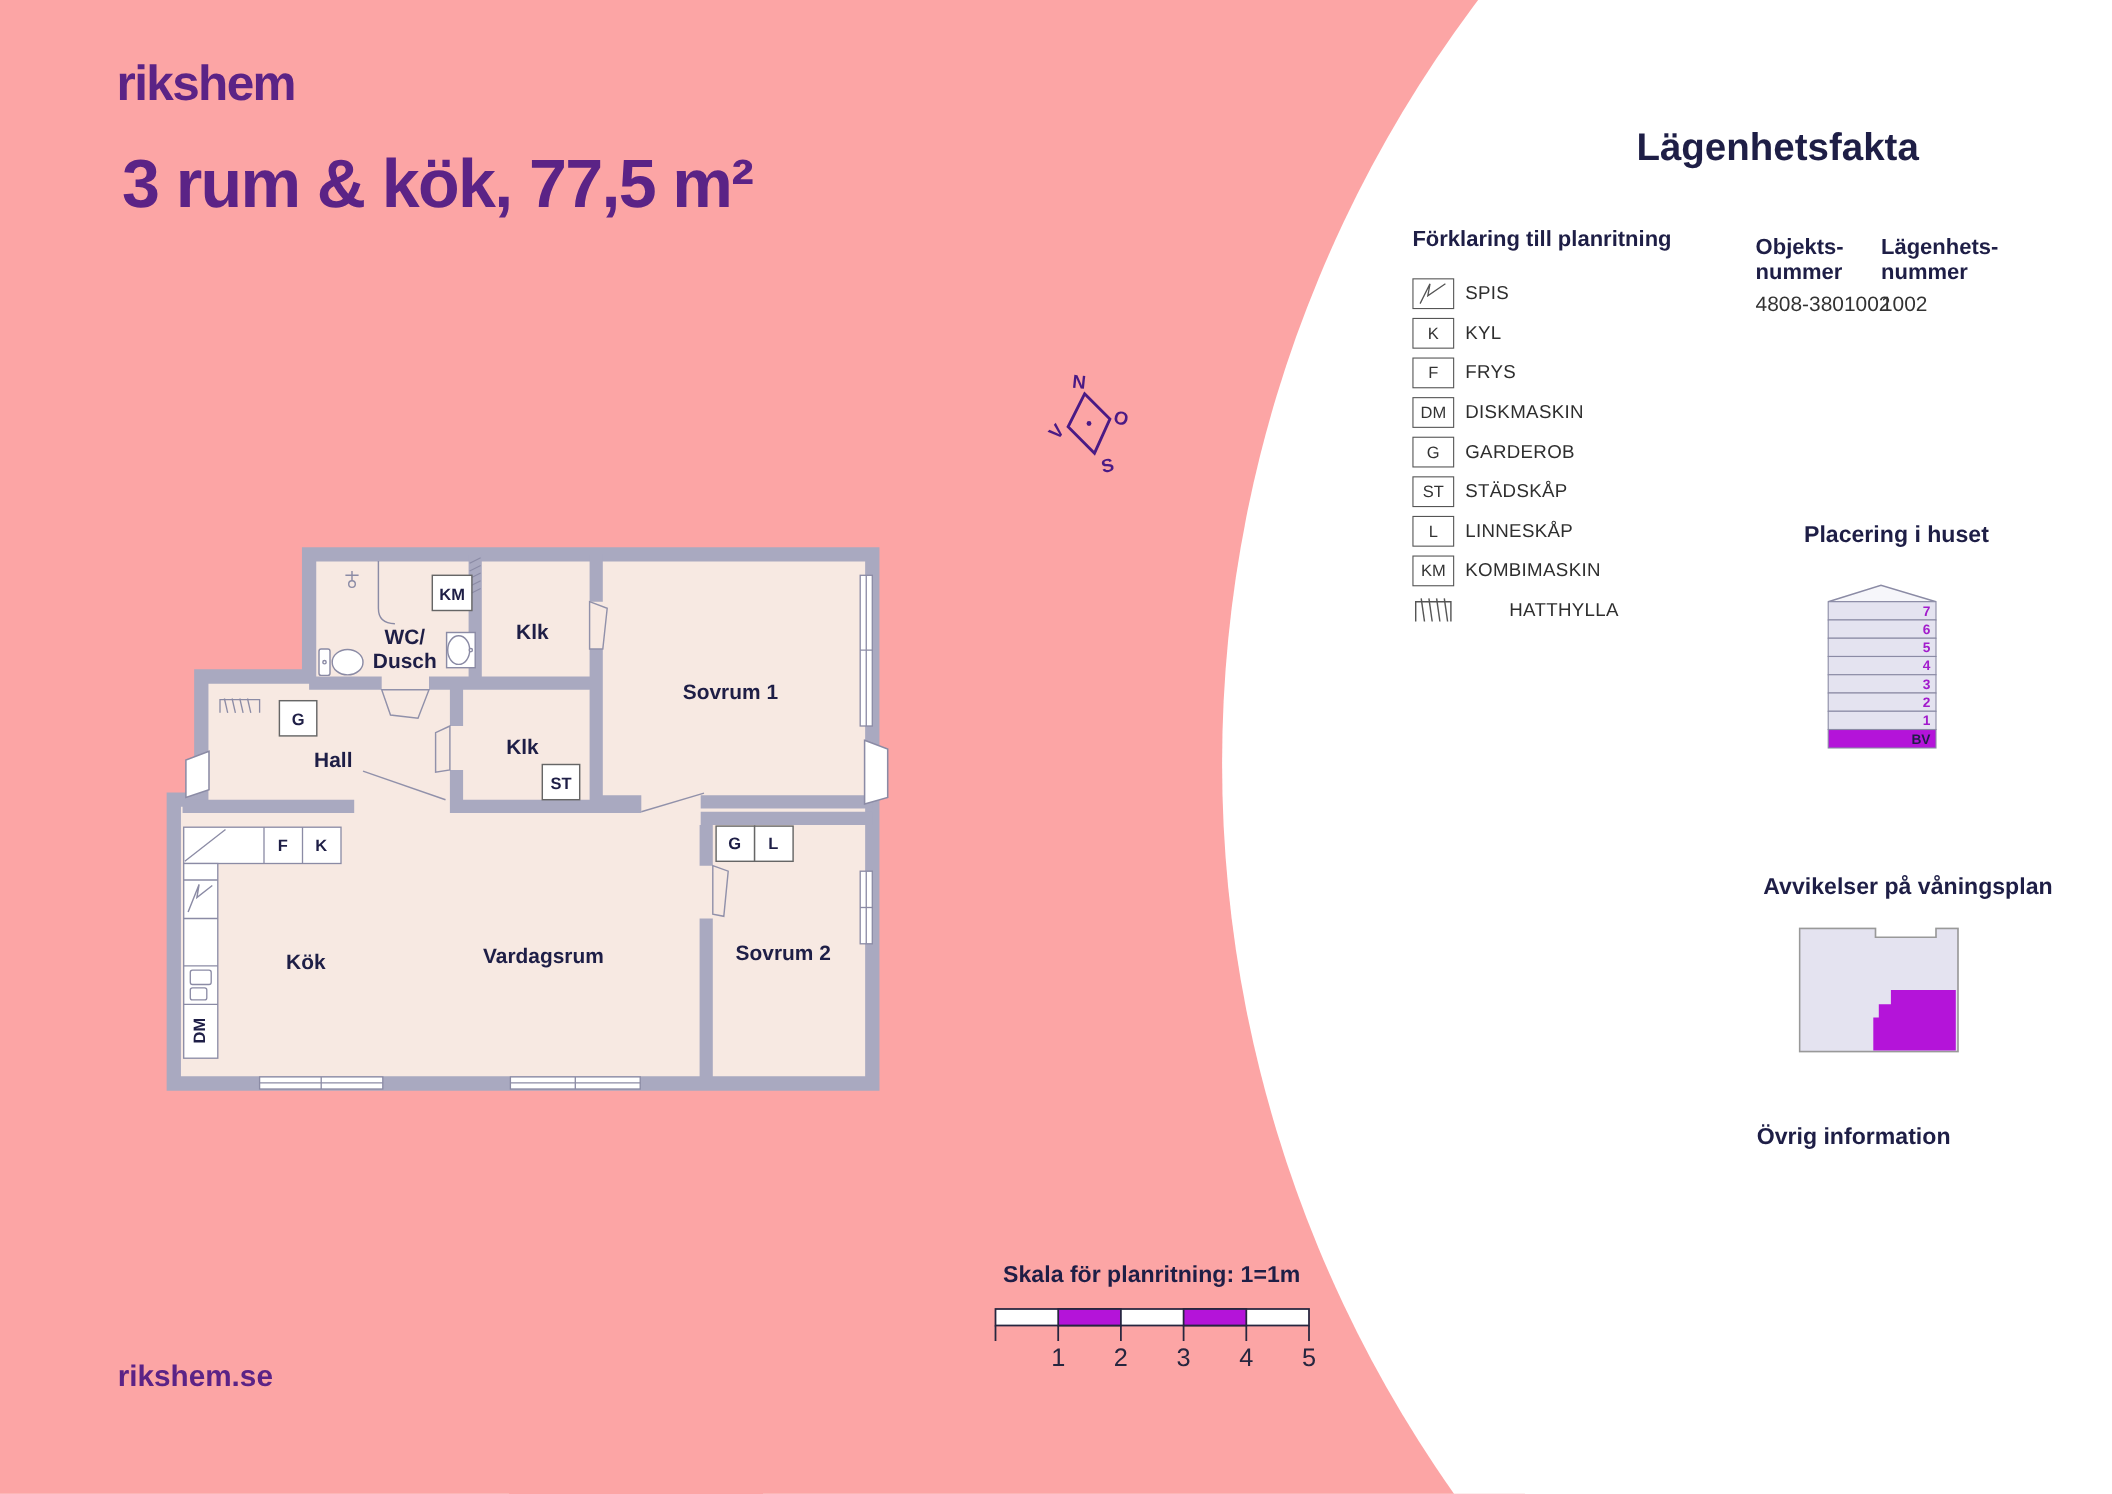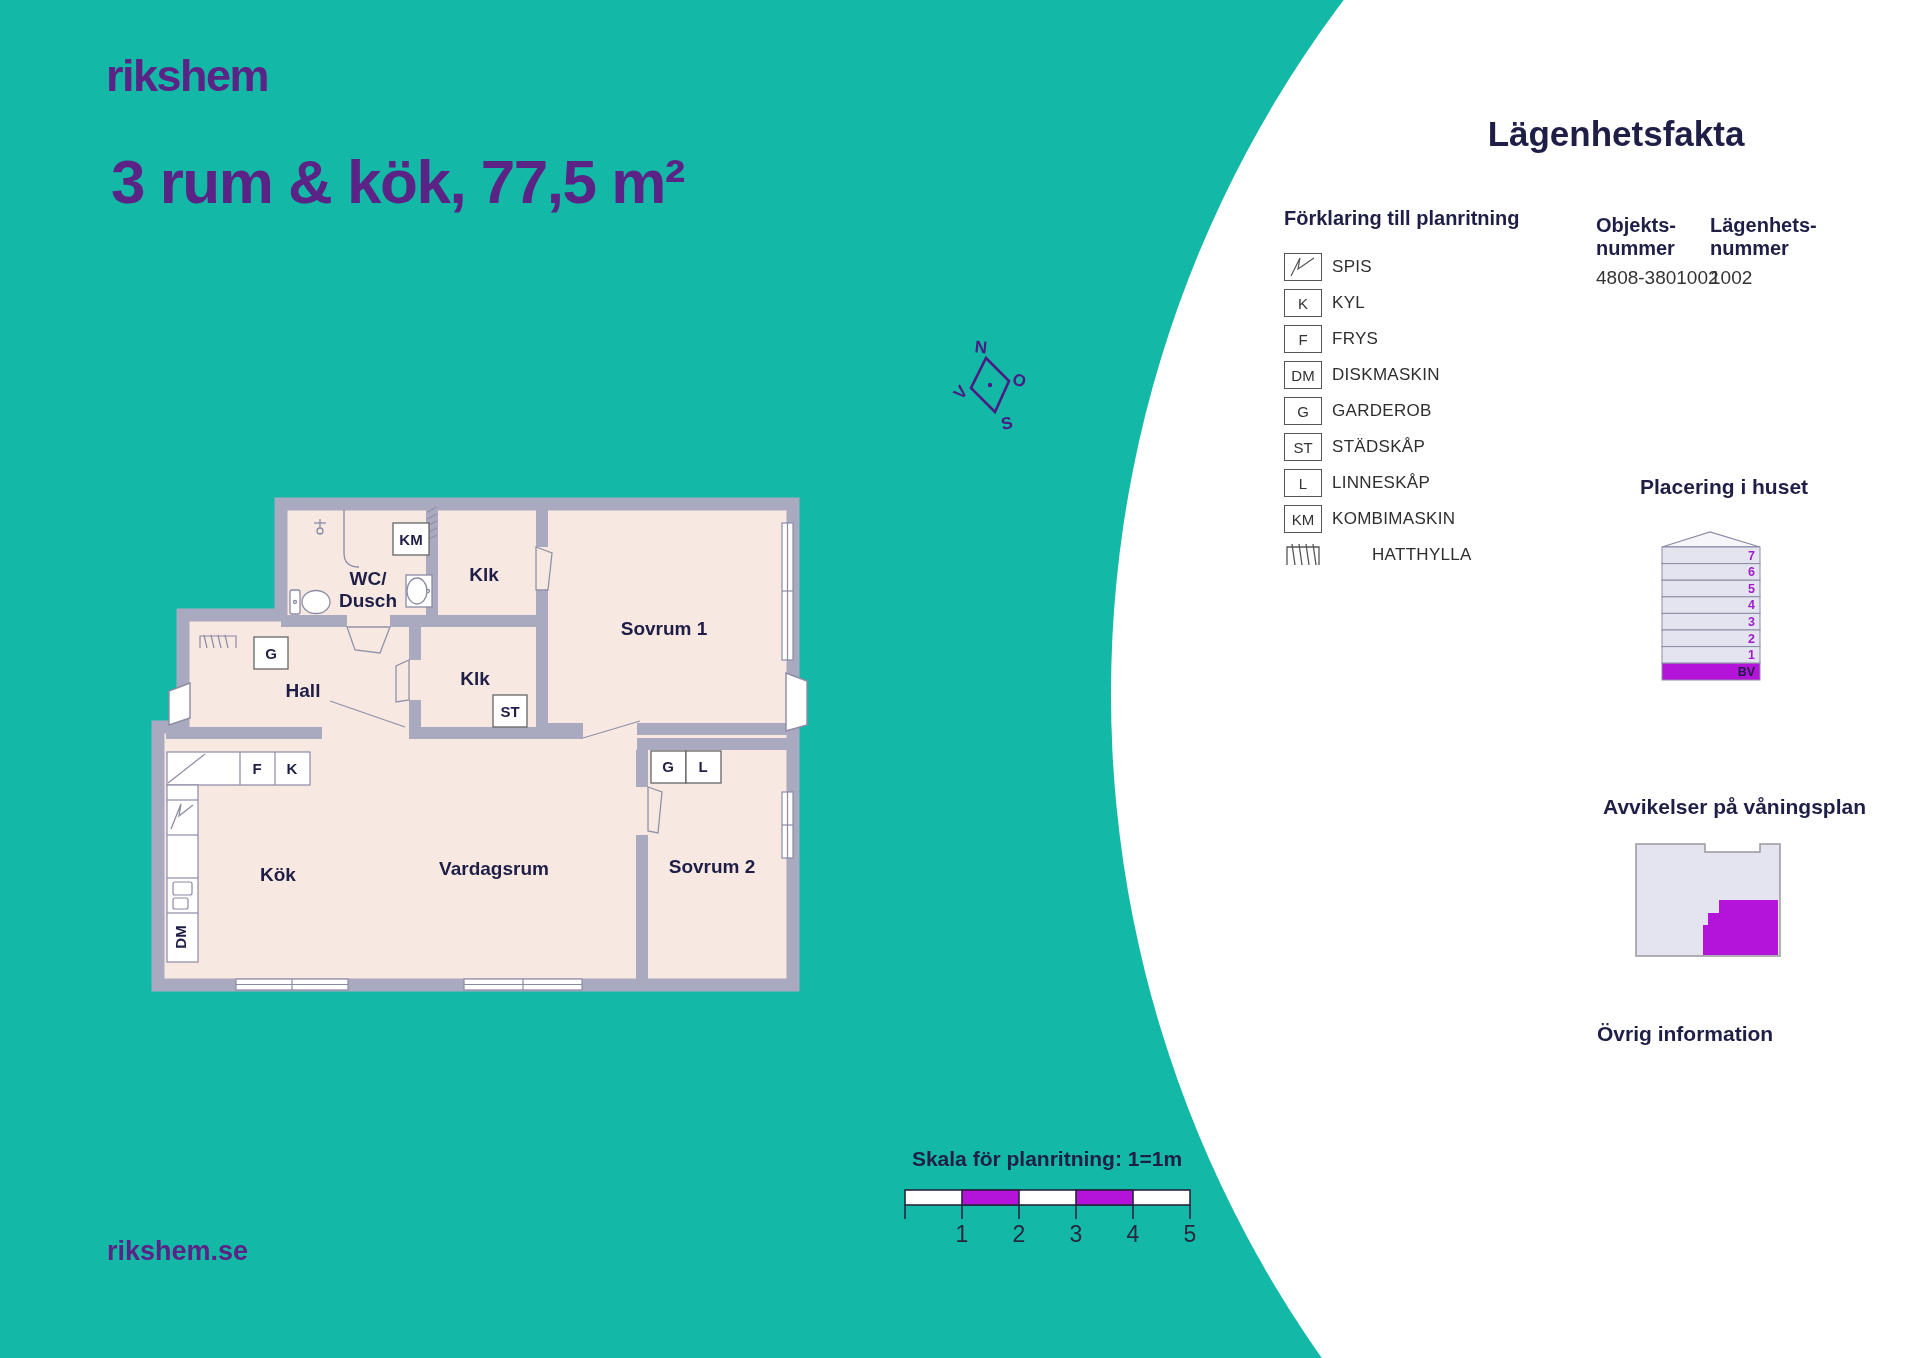--- a/index.html
+++ b/index.html
@@ -1,21 +1,21 @@
 <!DOCTYPE html>
 <html><head>
 <meta charset="utf-8">
 <style>
   html,body{margin:0;padding:0;}
-  .canvas{position:relative;width:1920px;height:1358px;background:#14b8a6;overflow:hidden;
+  .canvas{position:relative;width:1920px;height:1358px;background:#fca5a5;overflow:hidden;
           font-family:"Liberation Sans",sans-serif;color:#1e1e46;}
   .abs{position:absolute;}
   .circle{position:absolute;left:1111px;top:-457px;width:2302px;height:2302px;border-radius:50%;background:#ffffff;}
   .logo{left:106px;top:50px;font-size:45px;font-weight:bold;color:#5b2386;letter-spacing:-1.5px;}
-  .title{left:111px;top:146px;font-size:62px;font-weight:bold;color:#5b2386;letter-spacing:-1.5px;}
+  .title{left:111px;top:132px;font-size:62px;font-weight:bold;color:#5b2386;letter-spacing:-1.5px;}
   .address{left:114px;top:240px;font-size:29px;font-weight:bold;color:#161632;}
   .facts-heading{left:1441px;top:114px;width:350px;text-align:center;font-size:35px;font-weight:bold;color:#1e1e46;}
   .legend-heading{left:1284px;top:207px;font-size:20px;font-weight:bold;color:#1e1e46;}
   .legend-row{display:flex;align-items:center;gap:10px;height:28px;}
   .legend-box{display:flex;align-items:center;justify-content:center;width:38px;height:28px;
               border:1.4px solid #555;background:#fff;font-size:15px;color:#333;box-sizing:border-box;}
   .legend-label{font-size:17px;color:#2e2e2e;letter-spacing:0.3px;}
   .num-label{font-size:20px;font-weight:bold;color:#1e1e46;line-height:23px;}
   .num-value{font-size:19px;color:#333;margin-top:7px;}
   .section-heading{font-size:21px;font-weight:bold;color:#1e1e46;}

